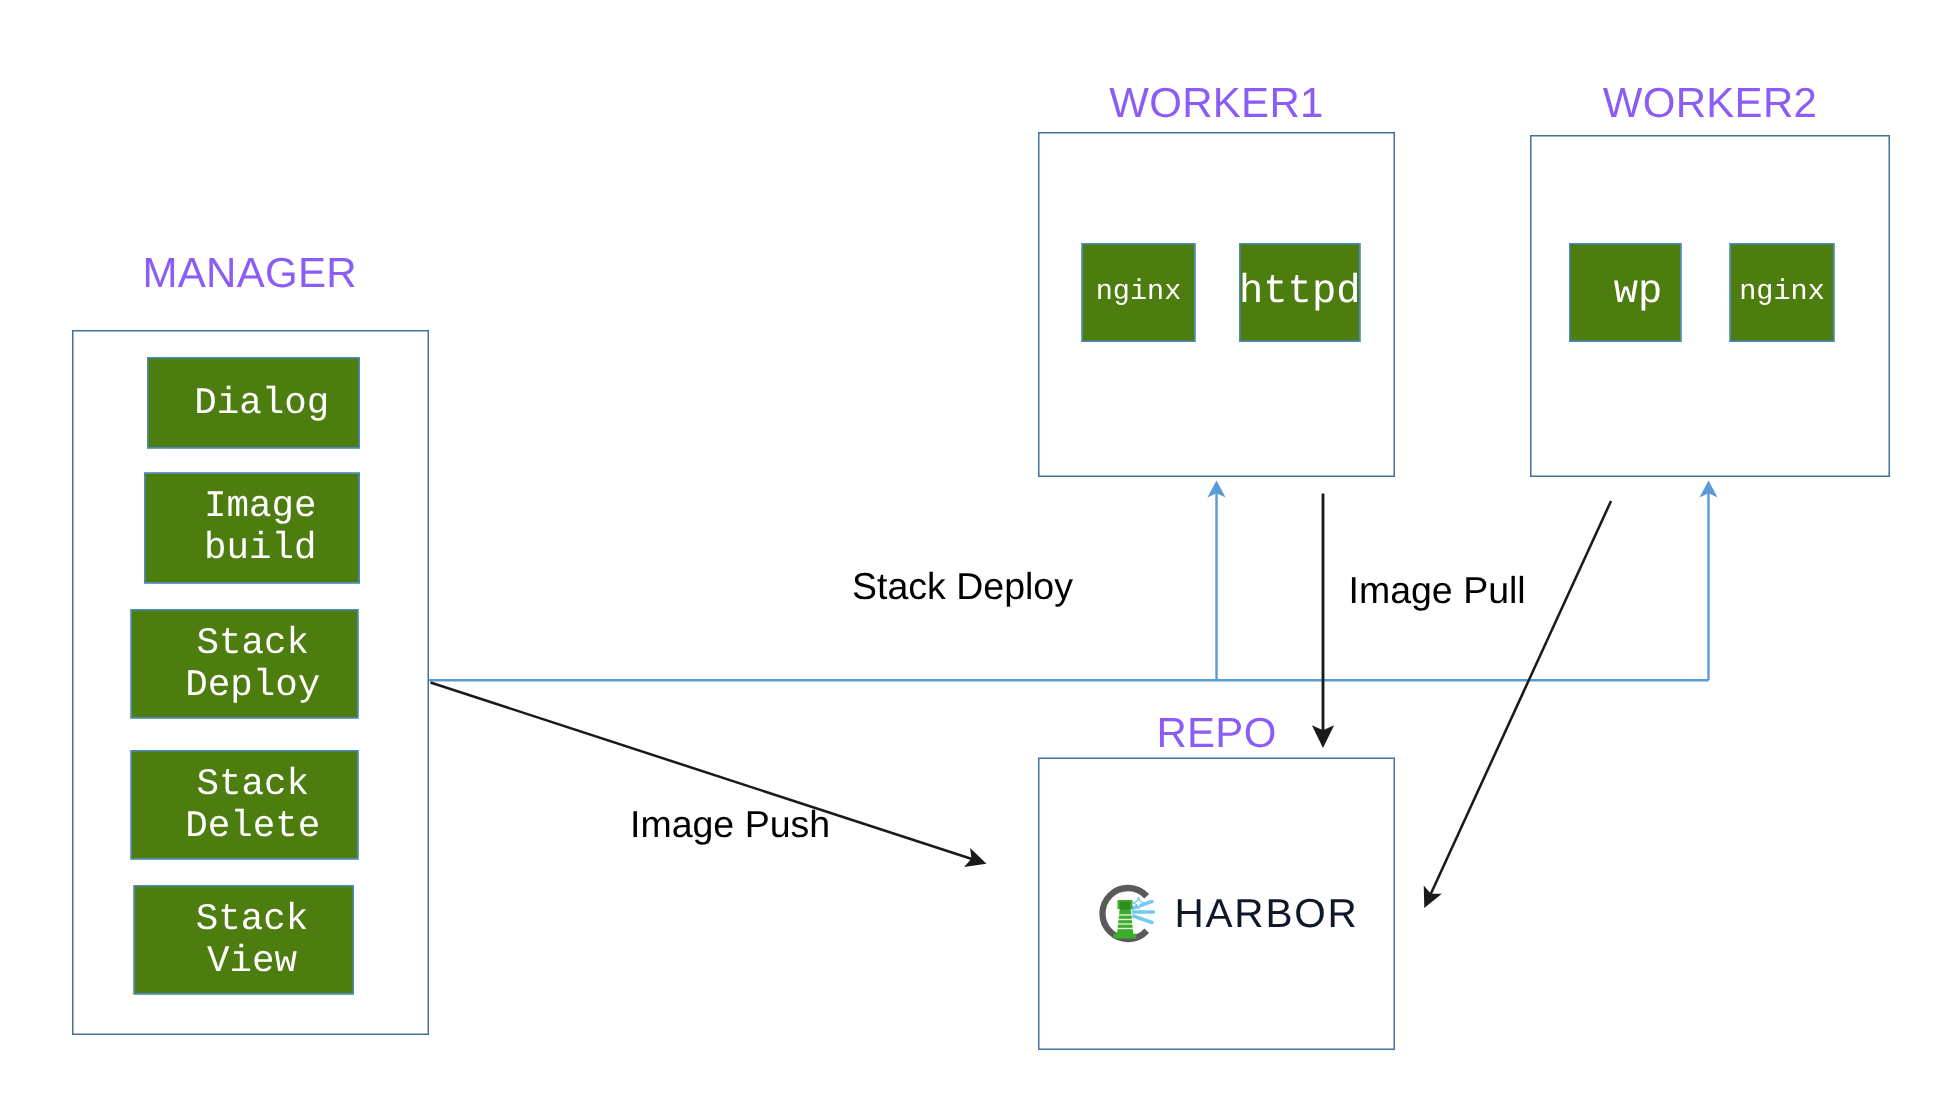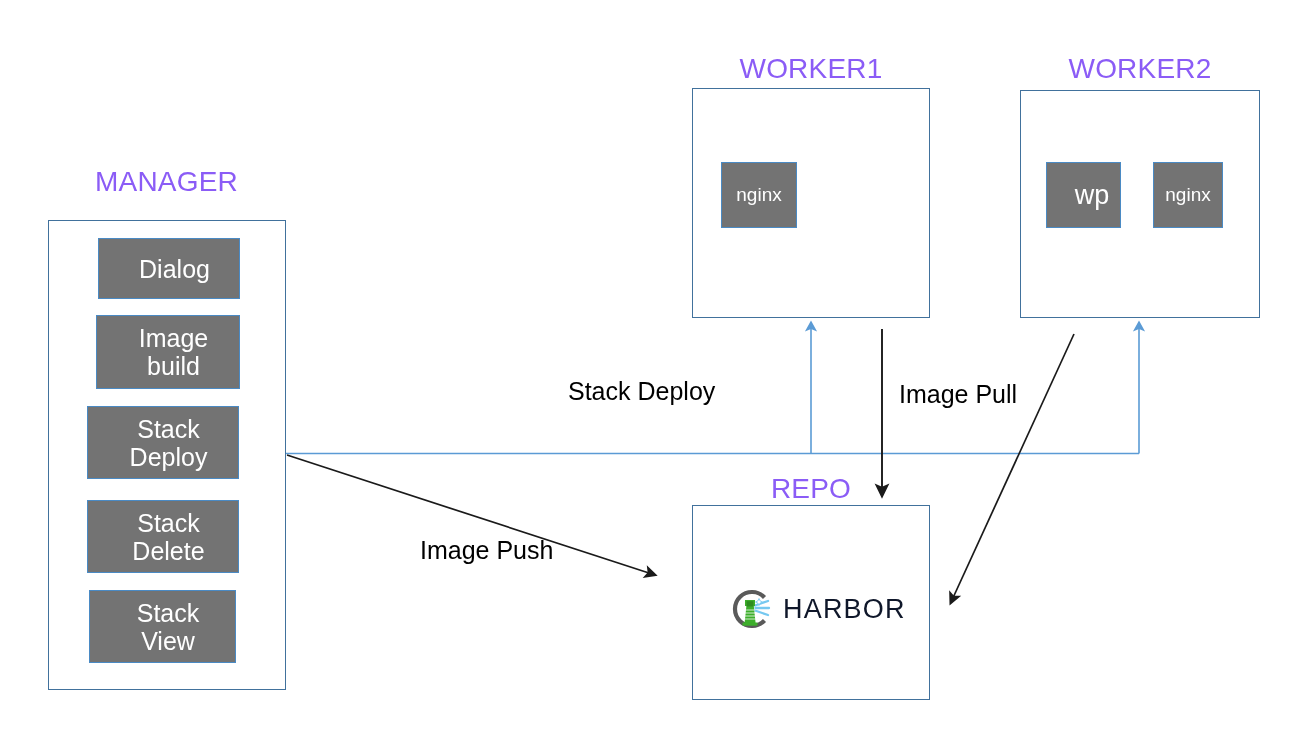--- a/index.html
+++ b/index.html
@@ -30,30 +30,31 @@
     font-weight: 400;
     letter-spacing: 0.2px;
     white-space: nowrap;
     text-align: center;
     line-height: 1;
   }
   
   .blue-box {
     position: absolute;
     box-sizing: border-box;
-    background: #737373;
+    background: #4d7c0f;
     border: 1px solid #4A8AC4;
     color: #ffffff;
     display: flex;
     align-items: center;
     justify-content: center;
     text-align: center;
     line-height: 1.12;
     font-weight: 400;
     white-space: pre-line;
+    font-family: Liberation Mono, monospace;
   }
   .mgr-item { font-size: 25px; padding-left: 11px; }
   .svc { font-size: 19px; }
   .svc-lg { font-size: 27px; }
 
   
   .edge-label {
     position: absolute;
     color: #000000;
     font-size: 25px;
@@ -134,20 +135,21 @@
 
   <div class="blue-box mgr-item" style="left:89px; top:590px; width:147px; height:73px;">Stack
 View</div>
 
   <div class="host-title" style="left:692px; top:55px; width:238px;">WORKER1</div>
 
   <div class="host-box" style="left:692px; top:88px; width:238px; height:230px;"></div>
 
   <div class="blue-box svc" style="left:721px; top:162px; width:76px; height:66px;">nginx</div>
 
+  <div class="blue-box svc-lg" style="left:826px; top:162px; width:81px; height:66px;">httpd</div>
 
   <div class="host-title" style="left:1020px; top:55px; width:240px;">WORKER2</div>
 
   <div class="host-box" style="left:1020px; top:90px; width:240px; height:228px;"></div>
 
   <div class="blue-box svc-lg" style="left:1046px; top:162px; width:75px; height:66px;padding-left:17px;">wp</div>
 
   <div class="blue-box svc" style="left:1153px; top:162px; width:70px; height:66px;">nginx</div>
 
   <div class="host-title" style="left:692px; top:475px; width:238px;">REPO</div>

